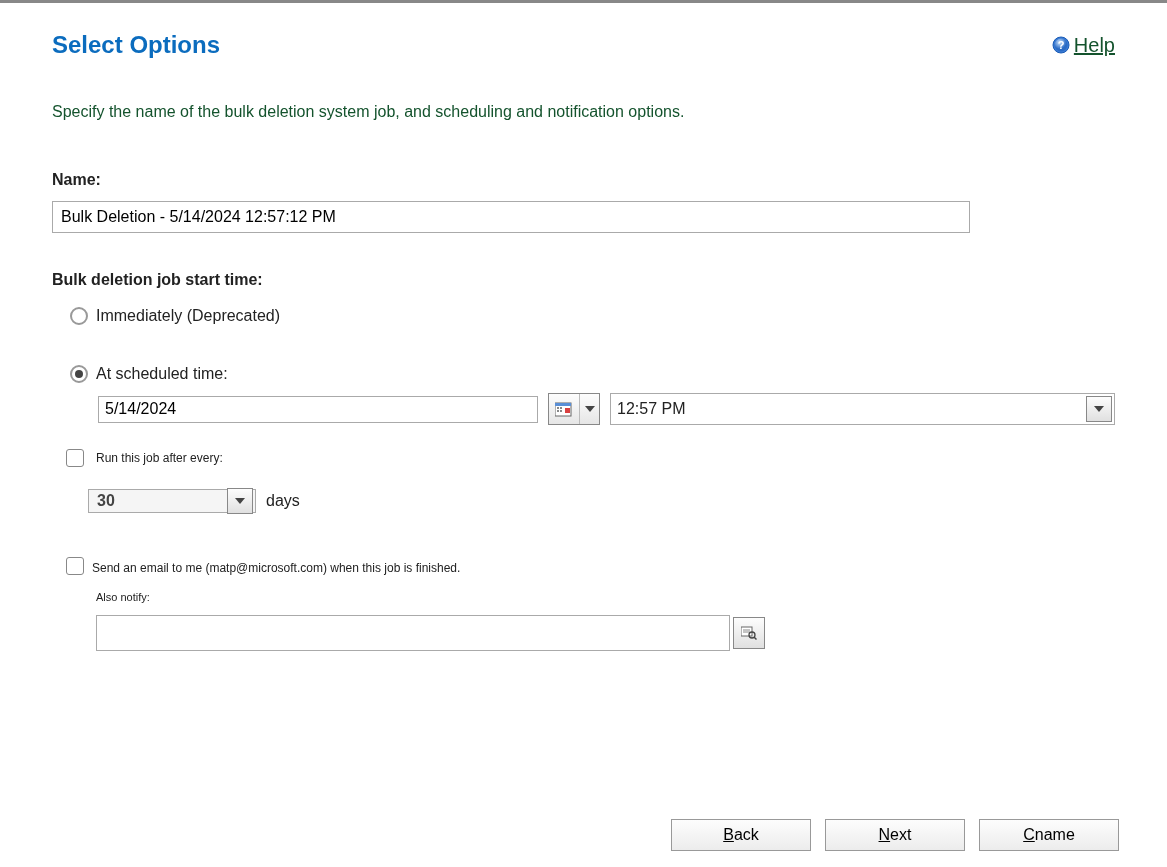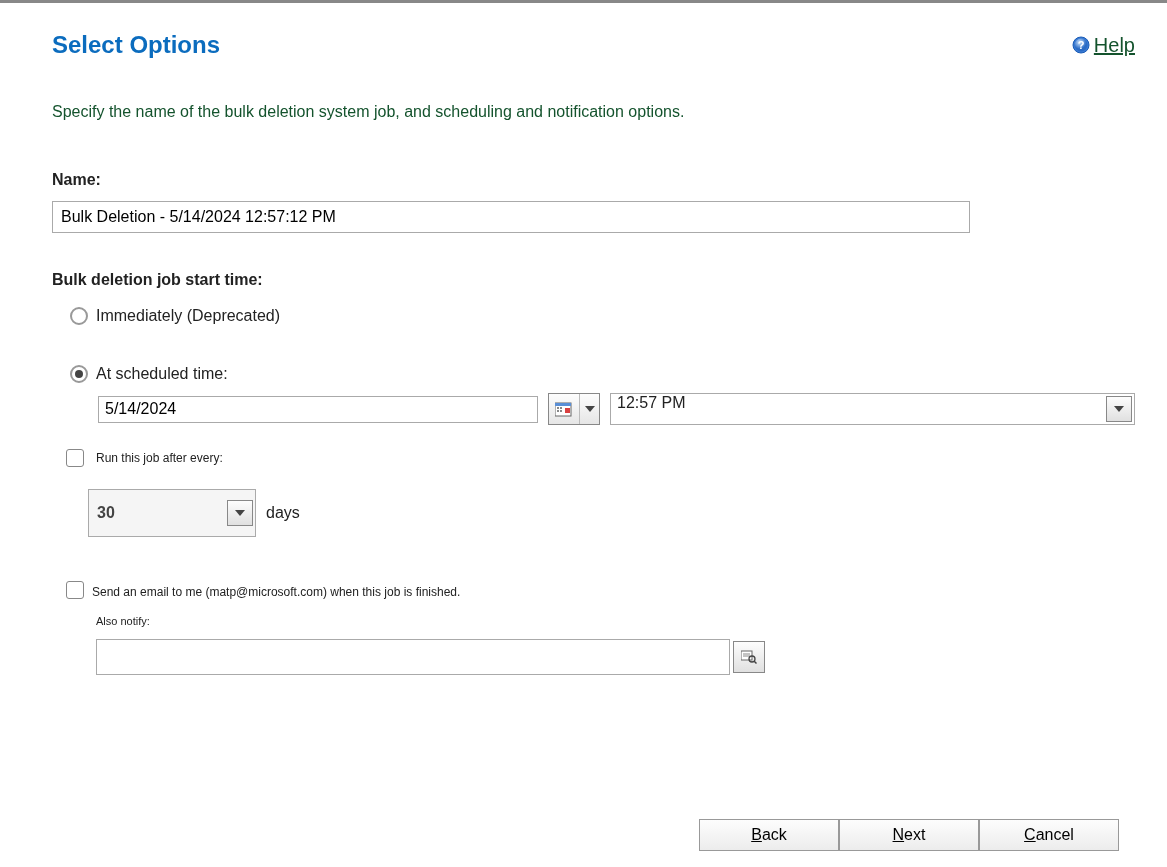--- a/index.html
+++ b/index.html
@@ -12,21 +12,21 @@
       font-size: 15px;
       color: #222;
       background: #fff;
       width: 1167px;
       height: 867px;
       overflow: hidden;
       position: relative;
       border-top: 3px solid #888;
     }
     .container {
-      padding: 28px 32px 0 52px;
+      padding: 28px 52px 0 52px;
     }
     .header-row {
       display: flex;
       justify-content: space-between;
       align-items: center;
       margin-bottom: 44px;
     }
     .page-title {
       font-size: 24px;
       font-weight: 600;
@@ -137,21 +137,21 @@
       justify-content: center;
       border-left: 1px solid #bbb;
     }
     .chevron-svg {
       width: 10px;
       height: 6px;
     }
     .time-select {
       flex: 1;
       display: flex;
-      align-items: flex-start;
+      align-items: center;
       border: 1px solid #aaa;
       height: 32px;
       width: 434px;
       cursor: pointer;
       gap: 20px;
     }
     .time-value {
       flex: 1;
       padding: 0 6px;
       font-size: 16px;
@@ -189,21 +189,21 @@
       align-items: center;
       margin-left: 36px;
       margin-top: 22px;
       gap: 10px;
     }
     .interval-select {
       display: flex;
       align-items: center;
       border: 1px solid #aaa;
       background: #f5f5f5;
-      height: 48px;
+      height: 24px;
       width: 168px;
       cursor: pointer;
     }
     .interval-value {
       flex: 1;
       font-weight: 600;
       padding: 0 8px;
       color: #444;
       font-size: 16px;
     }
@@ -248,20 +248,21 @@
     }
     .lookup-svg {
       width: 16px;
       height: 14px;
     }
     .footer {
       position: absolute;
       bottom: 16px;
       right: 48px;
       display: flex;
+      gap: 14px;
     }
     .footer-btn {
       width: 140px;
       height: 32px;
       background: linear-gradient(#fdfdfd, #ececec);
       border: 1px solid #999;
       font-size: 16px;
       font-family: inherit;
       cursor: pointer;
       display: flex;
@@ -385,15 +386,15 @@
 </div>
 
 <div class="footer">
   <button class="footer-btn">
     <span><span class="ul">B</span><span>ack</span></span>
   </button>
   <button class="footer-btn">
     <span><span class="ul">N</span><span>ext</span></span>
   </button>
   <button class="footer-btn">
-    <span><span class="ul">C</span><span>ancel</span></span>
+    <span><span class="ul">C</span><span>name</span></span>
   </button>
 </div>
 
 </body></html>

